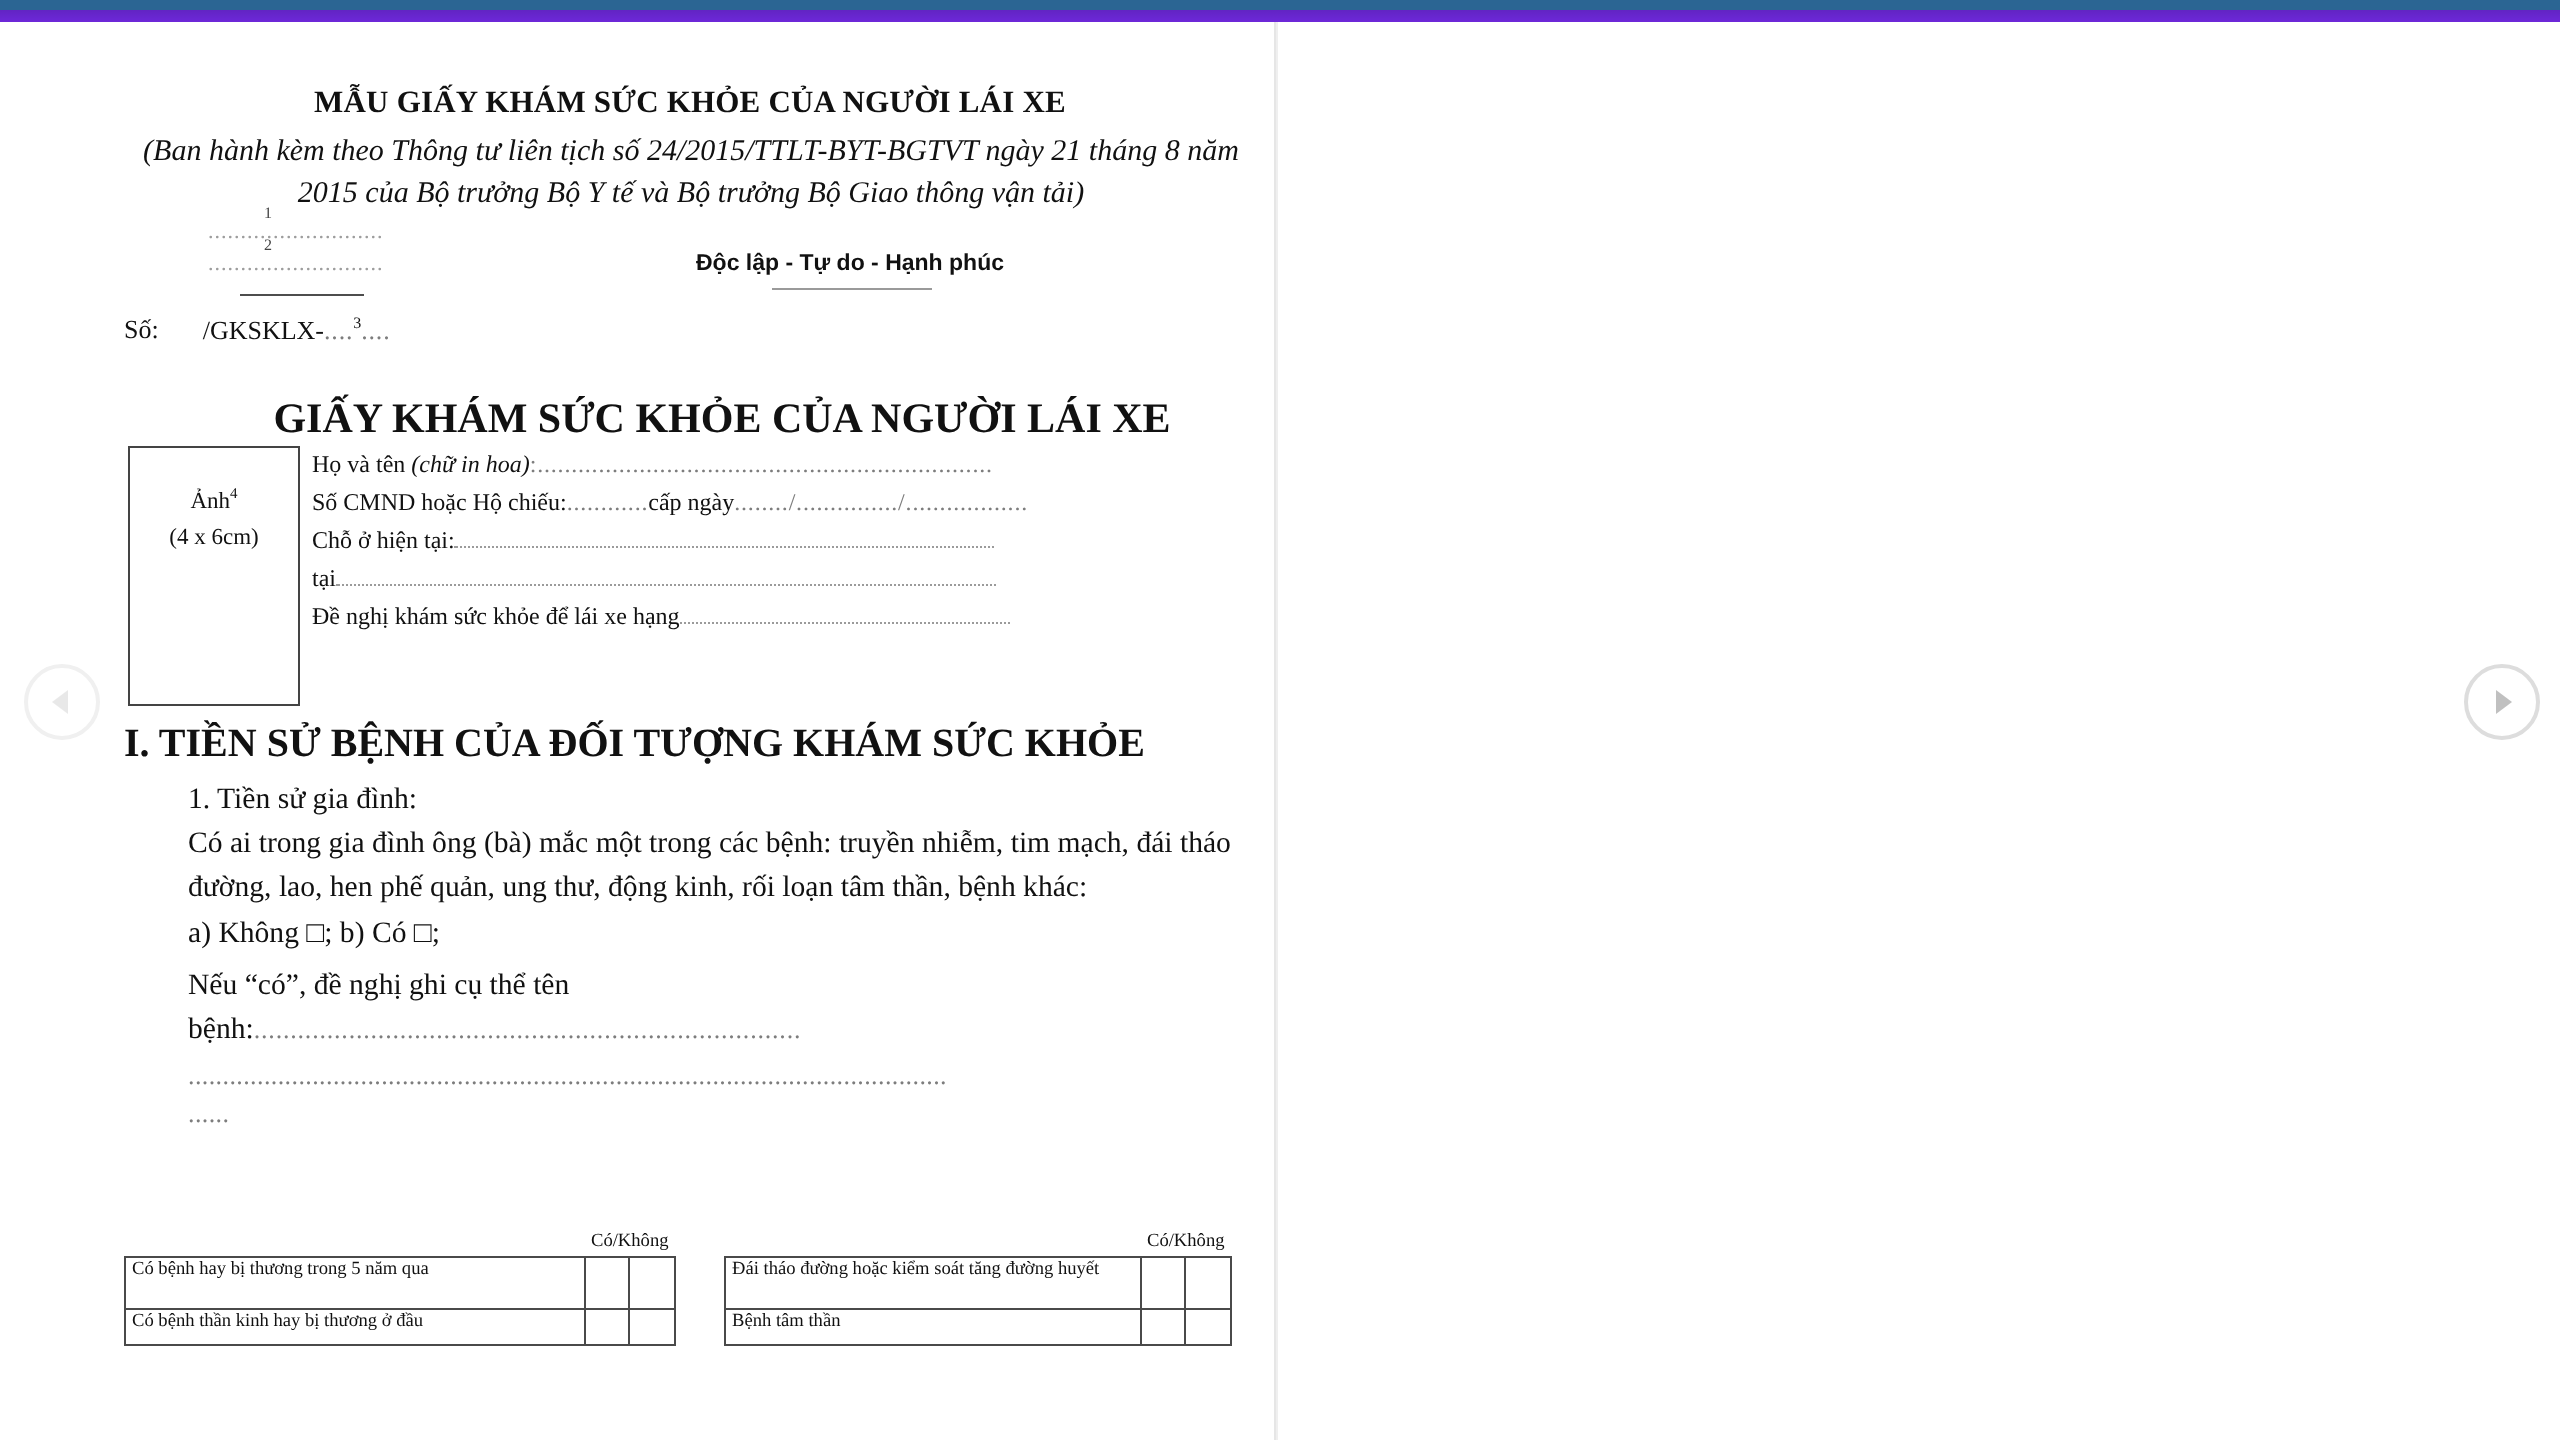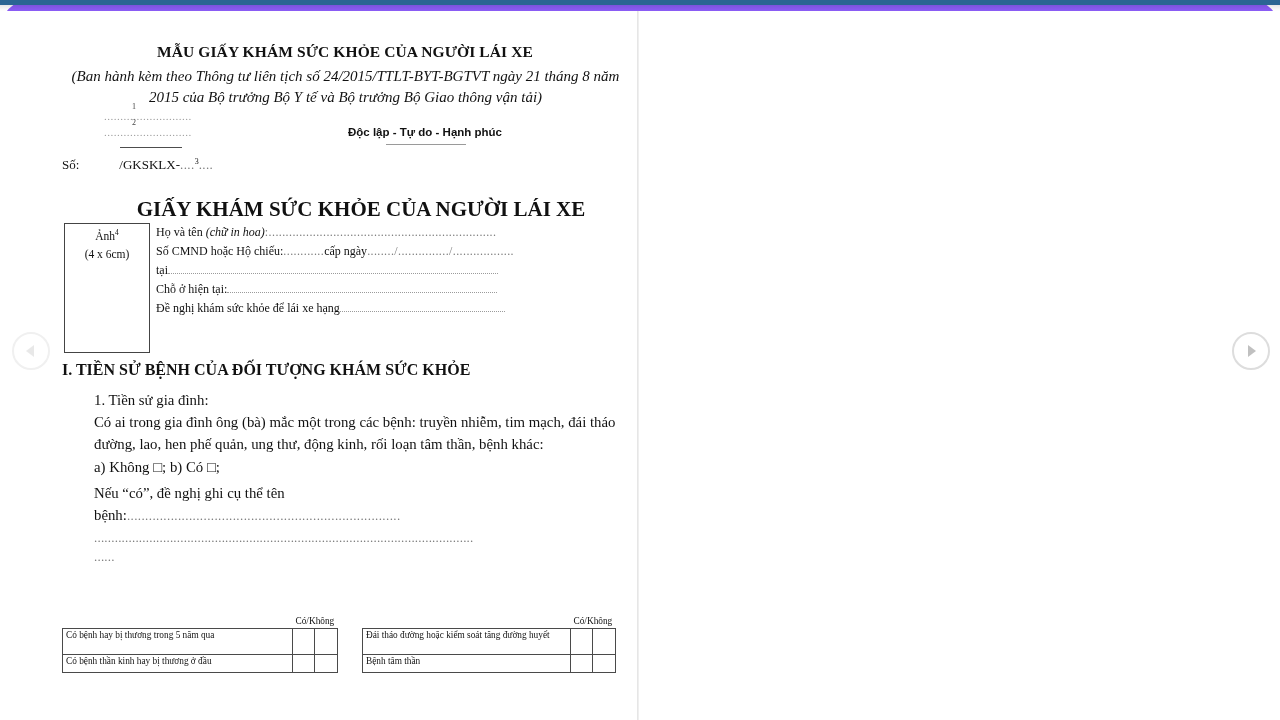--- a/index.html
+++ b/index.html
@@ -6,22 +6,21 @@
   html, body {
     margin: 0; padding: 0;
     width: 1280px; height: 720px;
     background: #ffffff;
     font-family: "Liberation Serif", "DejaVu Serif", serif;
     overflow: hidden;
   }
   #viewer {
     position: relative;
     width: 1280px; height: 720px;
-    background: #8b5cf6;
-    border-radius: 30px;
+    background: #6d28d9;
   }
   
   #top-bar {
     position: absolute; top: 0; left: 0;
     width: 1280px; height: 5px;
     background: #2b6593;
   }
   #top-bar-shadow {
     position: absolute; top: 5px; left: 0;
     width: 1280px; height: 6px;
@@ -89,38 +88,39 @@
   .sup-mark {
     position: absolute; font-size: 8px; color: #444;
   }
   .stub-rule {
     left: 120px; top: 136px; width: 62px; height: 1px; background: #4d4d4d;
   }
   .so-line {
     left: 62px; top: 146px;
     font-size: 13px; color: #111; white-space: nowrap;
   }
-  .so-label { margin-right: 40px; }
+  .so-label { margin-right: 22px; }
 
   .cert-title {
     left: 76px; top: 186px; width: 570px;
     text-align: center;
     font-size: 21px; font-weight: bold;
     color: #111;
   }
 
   
   .photo-box {
     left: 64px; top: 212px;
     width: 86px; height: 130px;
     border: 1px solid #444;
     background: #fff;
     text-align: center;
     font-size: 11.5px;
     color: #111;
+    padding-top: 14px;
     line-height: 18px;
   }
   .photo-sup { font-size: 7.5px; vertical-align: super; }
 
   
   .fields { left: 156px; top: 212px; width: 372px; }
   .field-row {
     position: relative;
     font-size: 12px;
     color: #111;
@@ -143,21 +143,21 @@
     vertical-align: middle;
     margin: 0 2px;
   }
   .sp-a { display:inline-block; width: 38px; }
   .sp-b { display:inline-block; width: 52px; }
   .sp-c { display:inline-block; width: 60px; }
 
   
   .sec-head {
     left: 62px; top: 350px;
-    font-size: 16px; font-weight: bold; color: #111;
+    font-size: 20px; font-weight: bold; color: #111;
     white-space: nowrap;
   }
   .body-block { left: 62px; width: 560px; font-size: 14.8px; line-height: 22px; color:#111;margin-left:32px; }
   .b1 { top: 378px; }
   .b2 { top: 400px; width: 562px; }
   .b3 { top: 445px; }
   .b4 { top: 471px; }
   .b5 { top: 493px; width: 560px; }
   .b6 { top: 516px; width: 560px; }
   .b7 { top: 535px; }
@@ -250,24 +250,24 @@
 
     <div class="lp fields">
       <div class="field-row">
         <span>Họ và tên</span>
         <span class="it">(chữ in hoa)</span><span class="dots">:...................................................................</span>
       </div>
       <div class="field-row">
         <span>Số CMND hoặc Hộ chiếu:</span><span class="dots">............</span><span>cấp ngày</span><span class="dots">......../.............../..................</span>
       </div>
       <div class="field-row">
+        <span>Chỗ ở hiện tại:</span><span class="gline" style="width:270px"></span>
+      </div>
+      <div class="field-row">
         <span>tại</span><span class="gline" style="width:330px"></span>
-      </div>
-      <div class="field-row">
-        <span>Chỗ ở hiện tại:</span><span class="gline" style="width:270px"></span>
       </div>
       <div class="field-row">
         <span>Đề nghị khám sức khỏe để lái xe hạng</span><span class="gline" style="width:165px"></span>
       </div>
     </div>
 
     <div class="lp sec-head">I. TIỀN SỬ BỆNH CỦA ĐỐI TƯỢNG KHÁM SỨC KHỎE</div>
 
     <div class="lp body-block b1">1. Tiền sử gia đình:</div>
     <div class="lp body-block b2">Có ai trong gia đình ông (bà) mắc một trong các bệnh: truyền nhiễm, tim mạch, đái tháo đường, lao, hen phế quản, ung thư, động kinh, rối loạn tâm thần, bệnh khác:</div>

